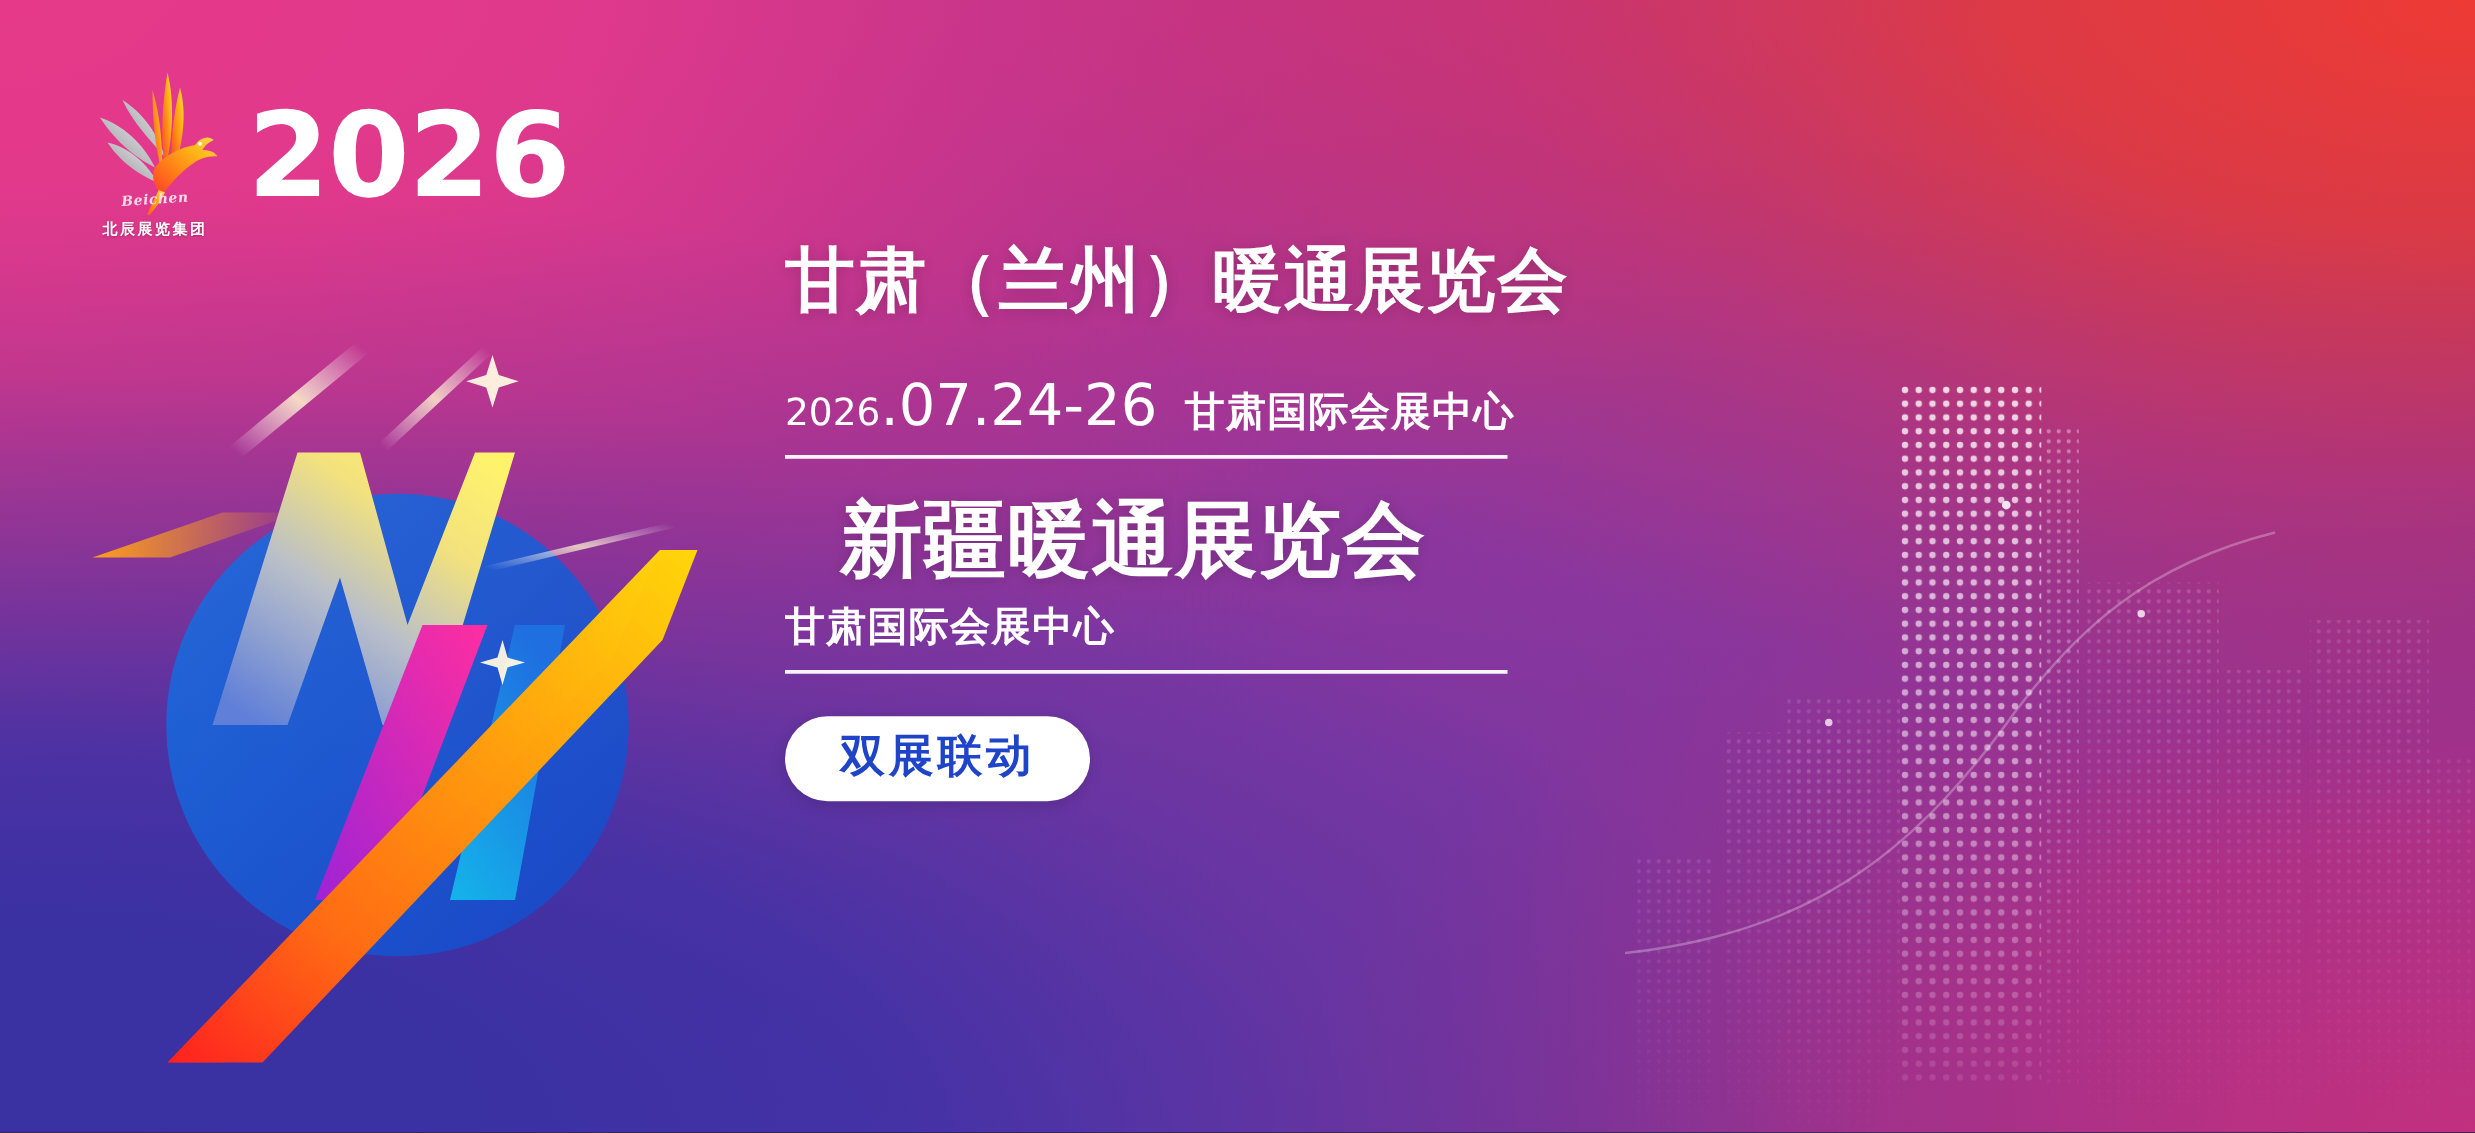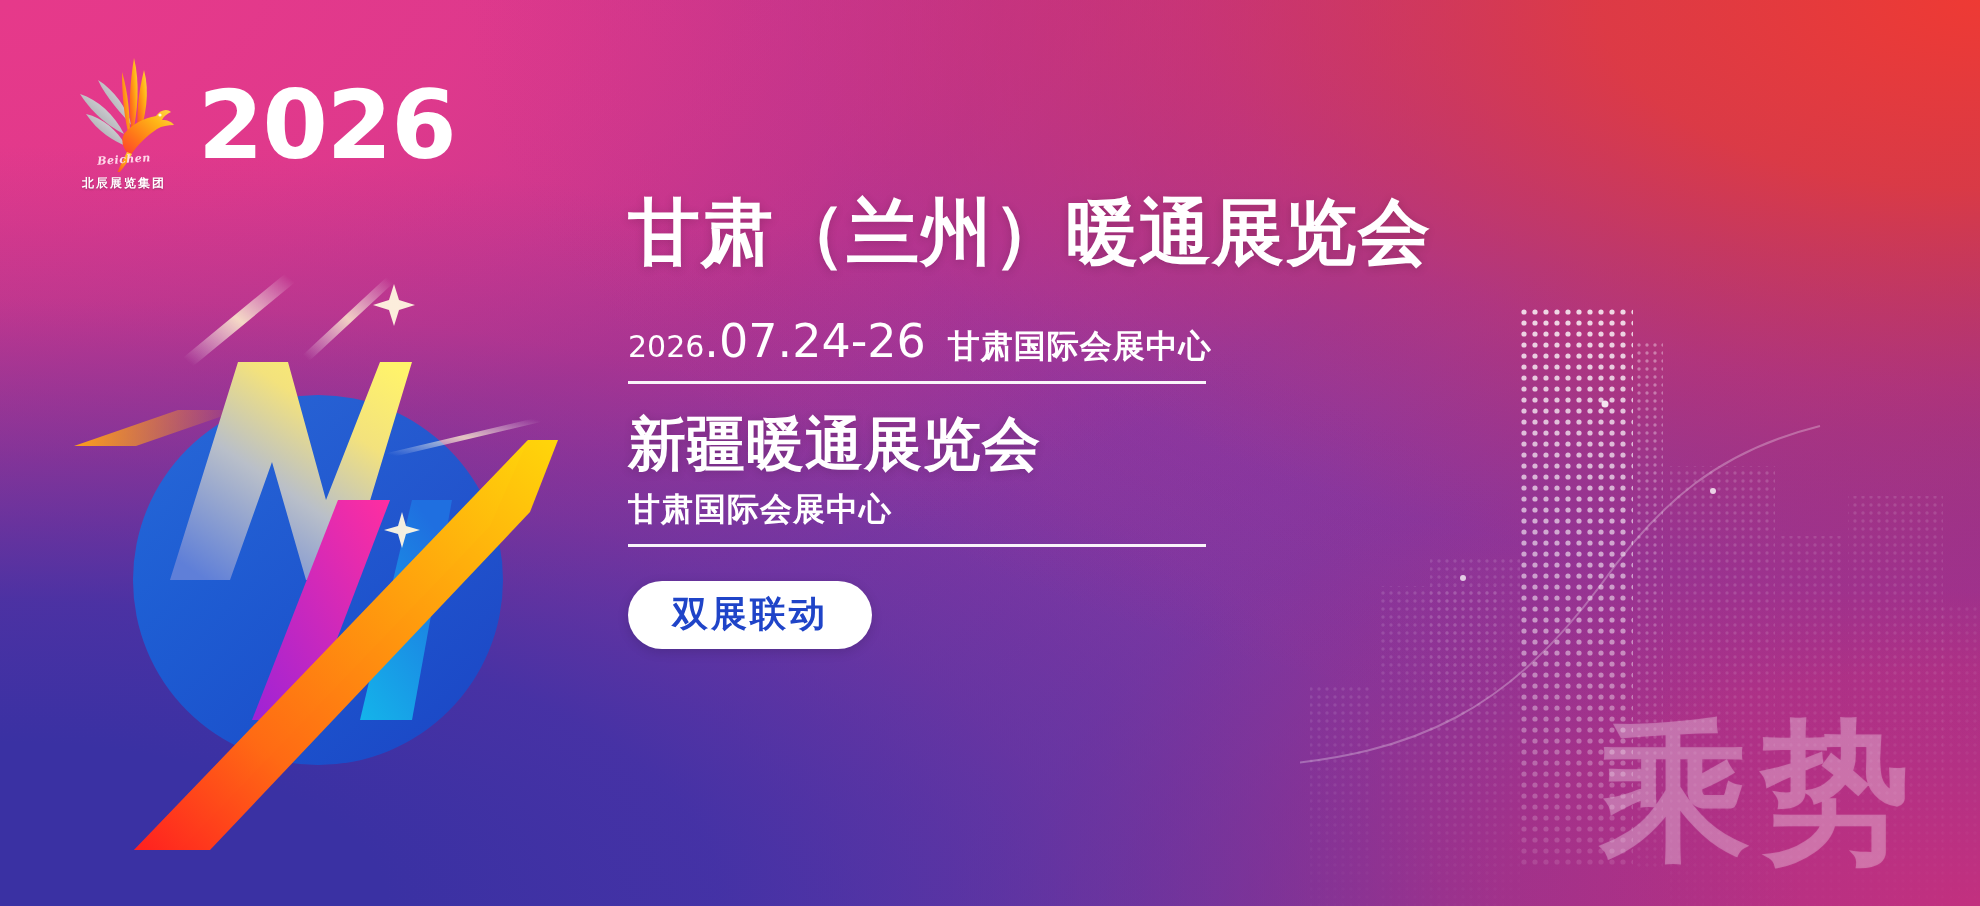--- a/index.html
+++ b/index.html
@@ -114,21 +114,21 @@
 
   
   .content {
     position: absolute;
     left: 628px;
     top: 196px;
     width: 760px;
   }
   .title-1 {
     font-family: Liberation Serif, serif;
-    font-size: 72px;
+    font-size: 56px;
     font-weight: 800;
     color: #ffffff;
     letter-spacing: 1px;
     line-height: 1.05;
     white-space: nowrap;
     text-shadow: 0 2px 10px rgba(0,0,0,0.16);
   }
   .subline {
     margin-top: 14px;
     display: flex;
@@ -154,27 +154,28 @@
   .rule {
     margin-top: 12px;
     width: 578px;
     height: 3px;
     background: #ffffff;
     opacity: .95;
   }
   .title-2 {
     margin-top: 30px;
     font-family: "DejaVu Sans", "Liberation Sans", sans-serif;
-    font-size: 58px;
+    font-size: 66px;
     font-weight: 800;
     color: #ffffff;
     letter-spacing: 1px;
     line-height: 1.05;
     white-space: nowrap;
     text-shadow: 0 2px 10px rgba(0,0,0,0.16);
+    margin-left: 44px;
   }
   .pill-wrap { margin-top: 34px; }
   .pill {
     display: inline-block;
     background: #ffffff;
     color: #1f44c8;
     border: none;
     border-radius: 999px;
     padding: 13px 44px 15px;
     font-family: "DejaVu Sans", "Liberation Sans", sans-serif;
@@ -235,21 +236,20 @@
       <rect x="640" y="320" width="40" height="300" fill="url(#dotsFine)" opacity="0.3"></rect>
     </g>
 
     <path d="M-40 480 C 120 470, 210 420, 300 300 C 360 215, 420 165, 520 140" fill="none" stroke="#ffffff" stroke-opacity="0.30" stroke-width="2"></path>
 
     <circle cx="305" cy="118" r="3.5" fill="#fff" opacity="0.95"></circle>
     <circle cx="413" cy="205" r="3" fill="#fff" opacity="0.85"></circle>
     <circle cx="163" cy="292" r="3" fill="#fff" opacity="0.8"></circle>
   </svg>
 
-  <div class="calligraphy">乘势</div>
 
   <div class="logo-block">
     <div class="logo-mark">
       <svg width="104" height="120" viewBox="0 0 104 120" aria-hidden="true">
         <defs>
           <linearGradient id="fire" x1="0" y1="1" x2="1" y2="0">
             <stop offset="0%" stop-color="#ff3d2e"></stop>
             <stop offset="35%" stop-color="#ff7a18"></stop>
             <stop offset="70%" stop-color="#ffb617"></stop>
             <stop offset="100%" stop-color="#ffd84d"></stop>

